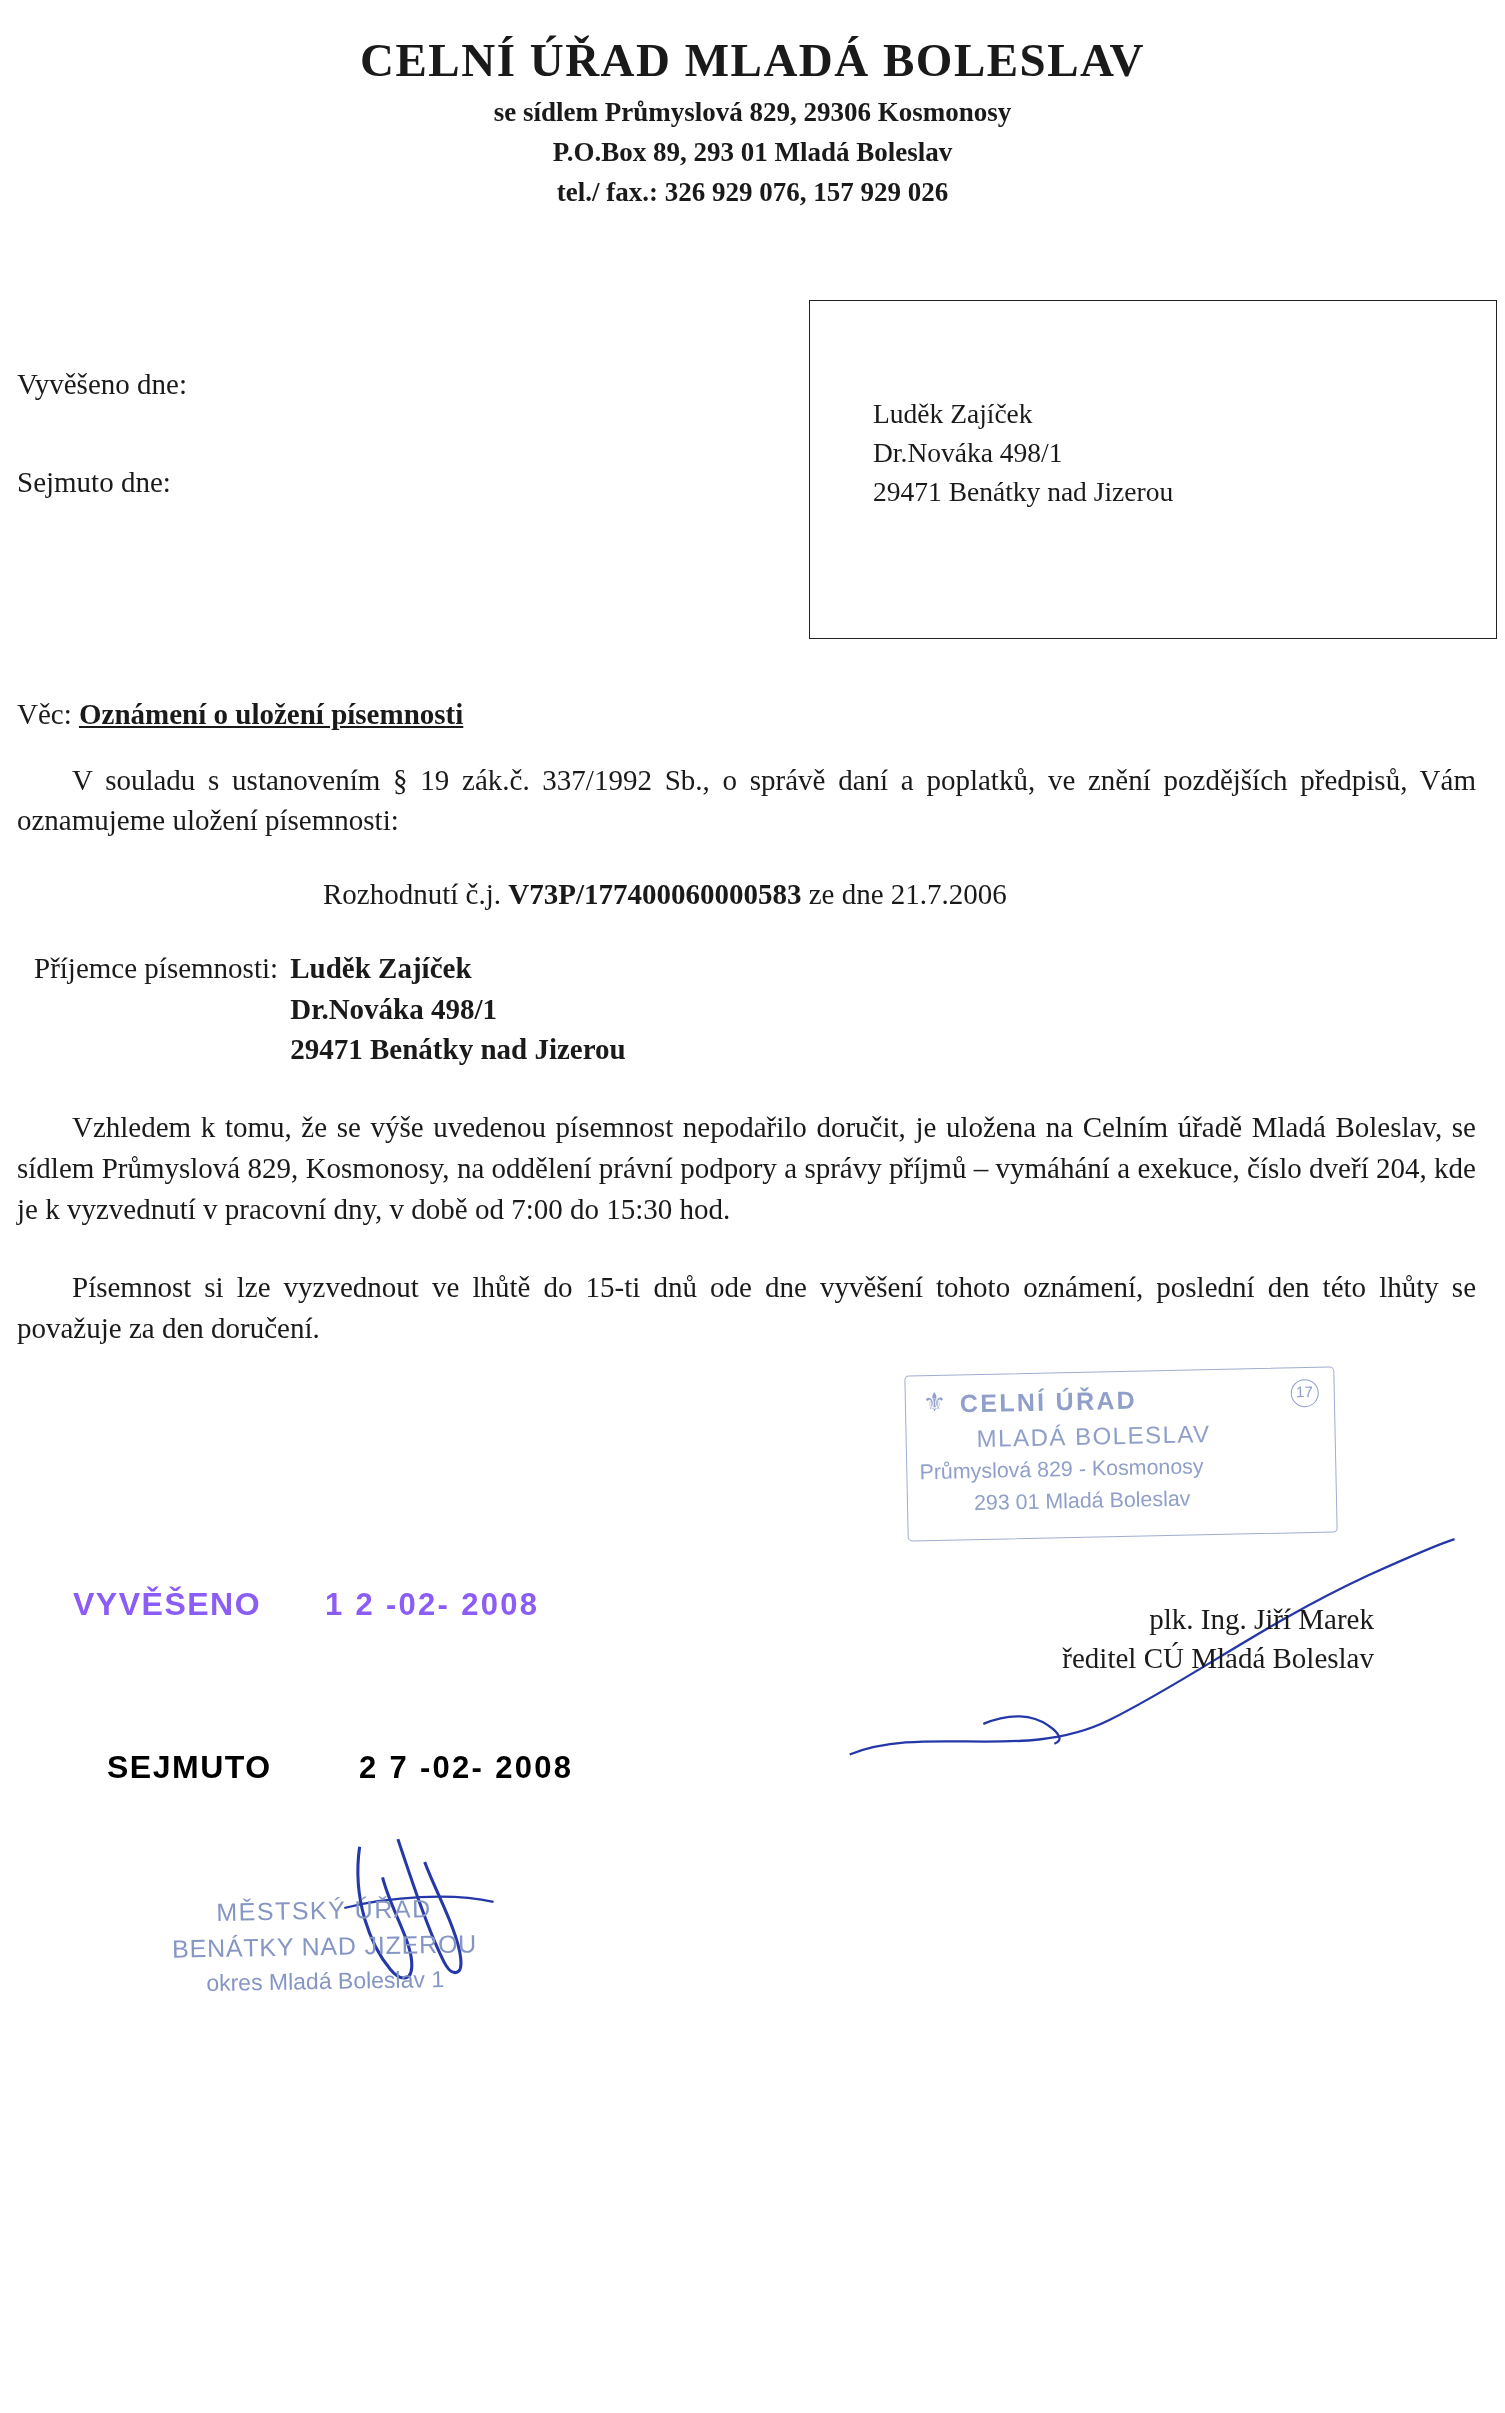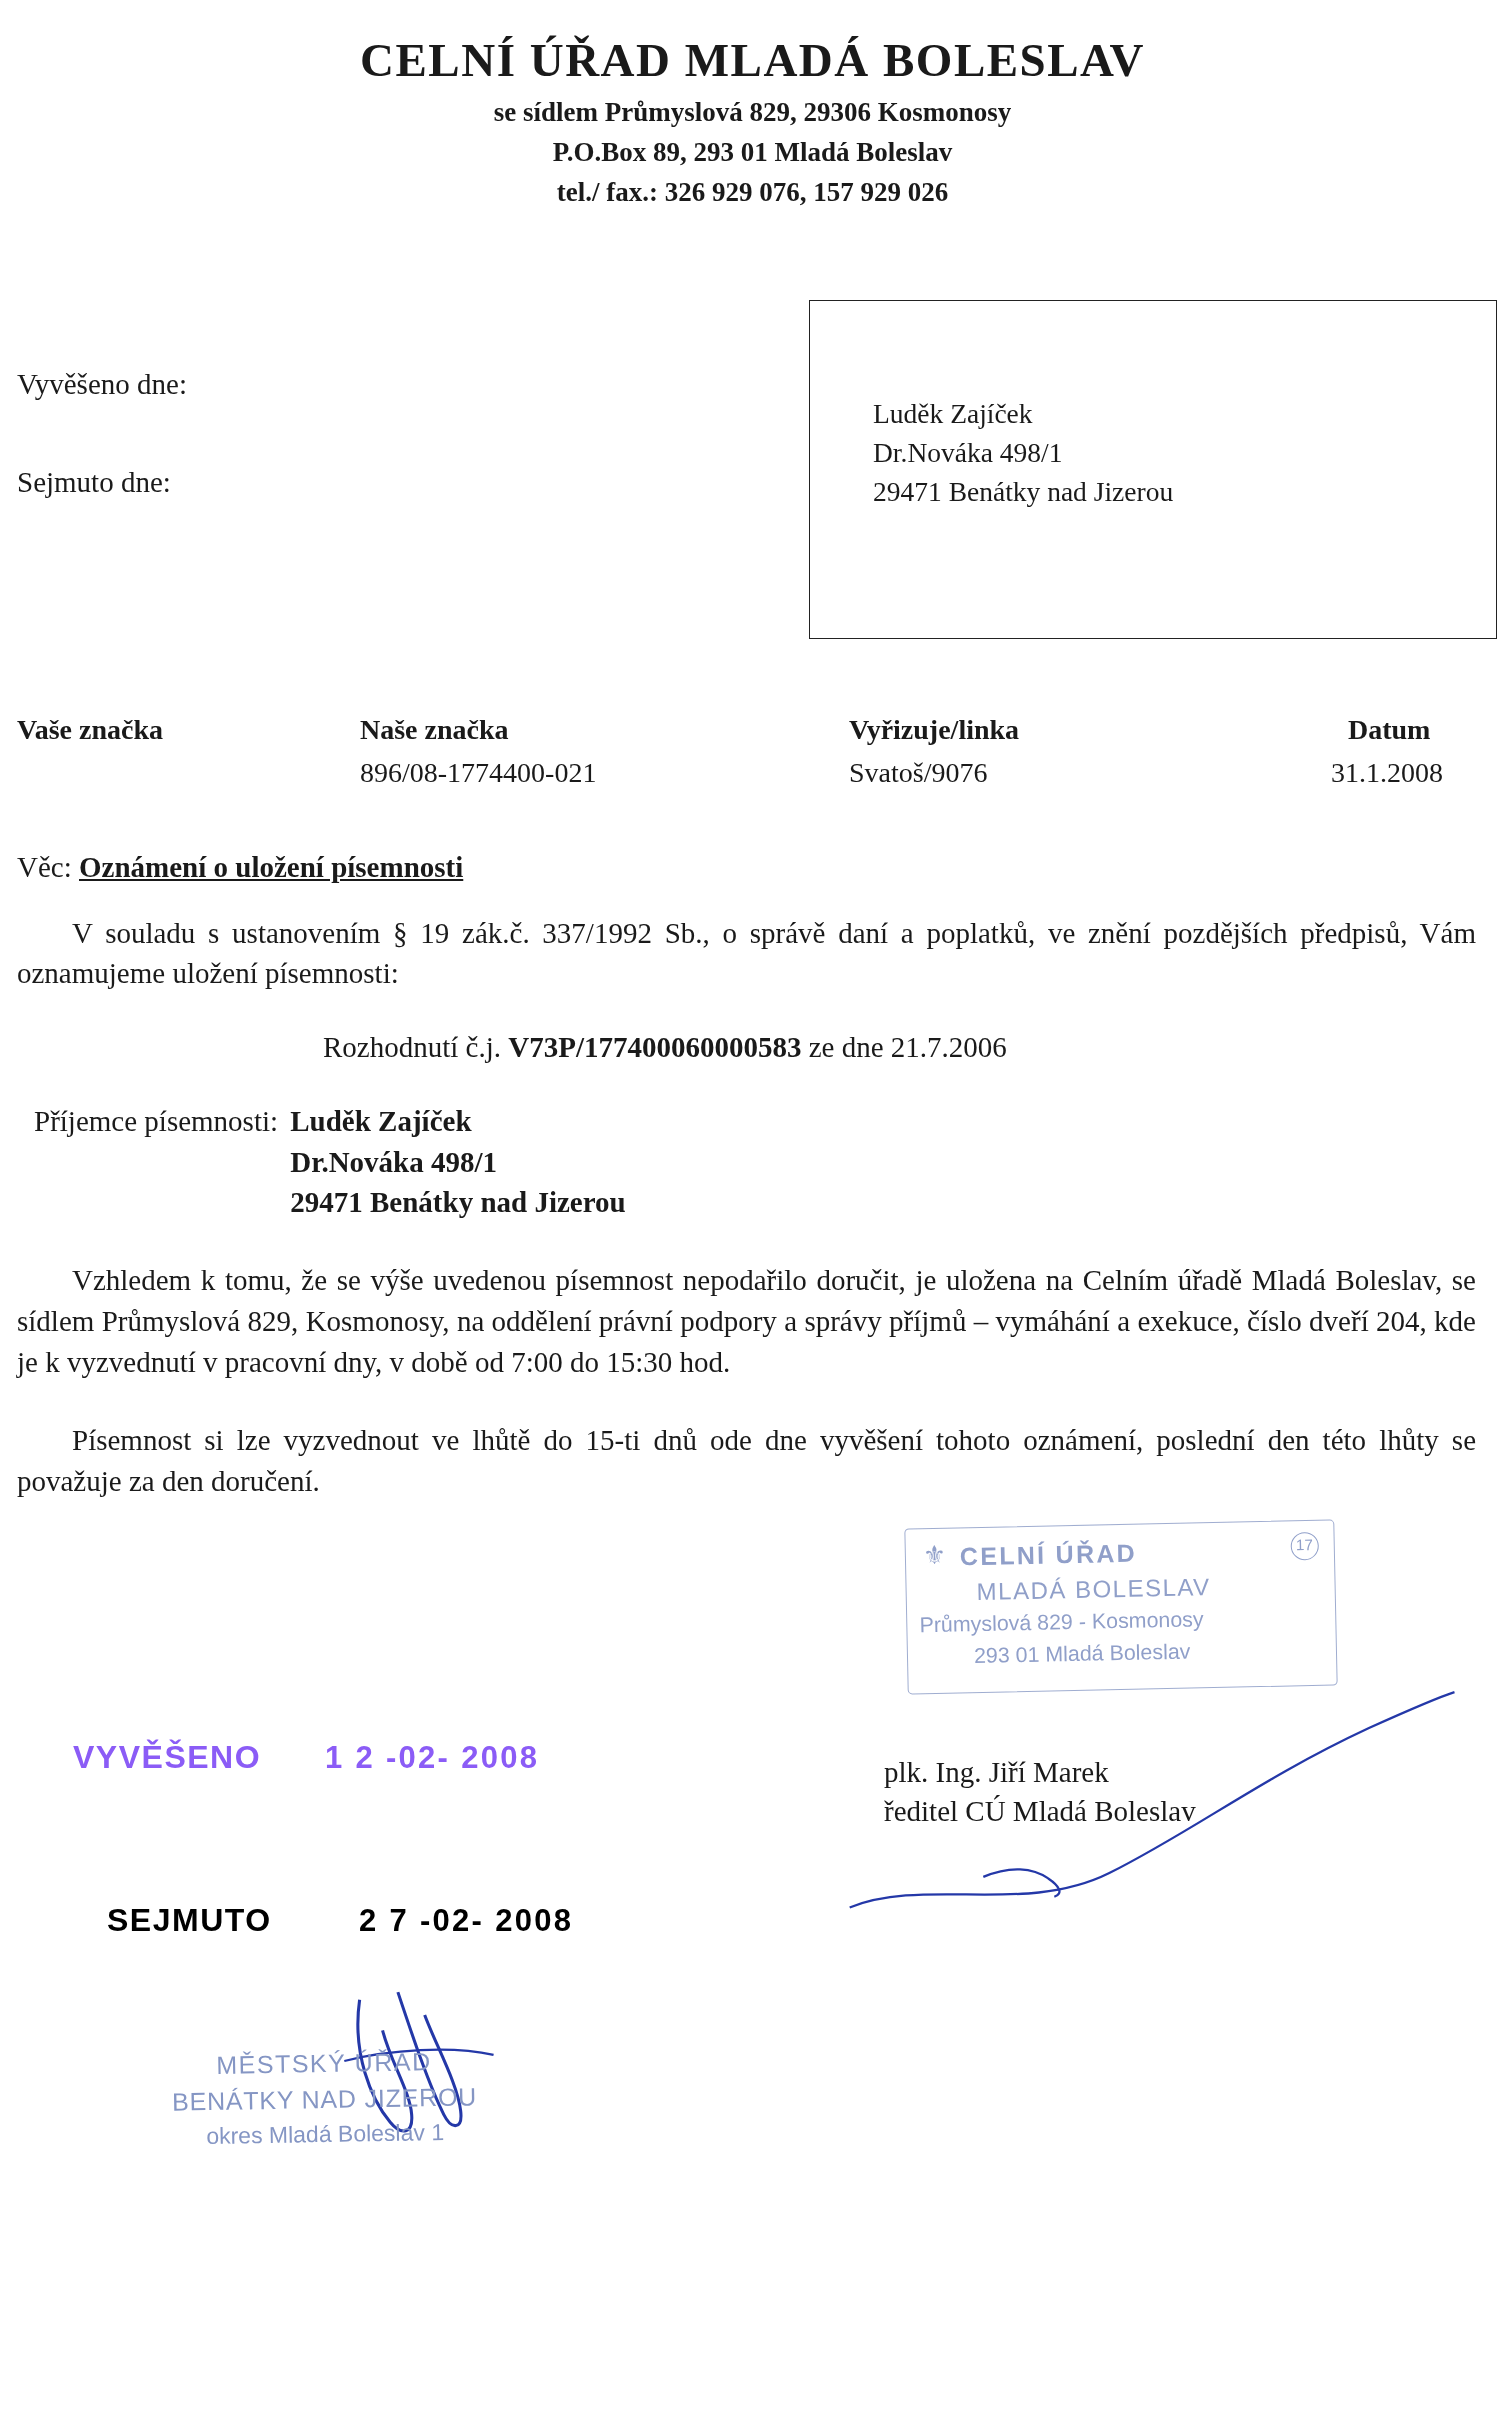--- a/index.html
+++ b/index.html
@@ -186,21 +186,21 @@
     border: 1.5px solid #7d8fc0;
     border-radius: 50%;
     font-size: 15.3px; text-align: center; line-height: 24.5px;
   }
 
   .sig-name {
     position: absolute;
     left: 884px;
     top: 243px;
     width: 490px;
-    text-align: left;
+    text-align: right;
     font-size: 29px;
     line-height: 1.35;
   }
   .sig-curve {
     position: absolute;
     left: 834px;
     top: 176px;
     width: 627px;
     height: 252px;
     pointer-events: none;
@@ -288,38 +288,20 @@
 
     <div class="addr-box">
       <div class="addr-inner">
         <div>Luděk Zajíček</div>
         <div>Dr.Nováka 498/1</div>
         <div>29471 Benátky nad Jizerou</div>
       </div>
     </div>
   </div>
 
-  <div class="ref-row">
-    <div class="ref-col ref-c1">
-      <div class="head">Vaše značka</div>
-      <div class="val"></div>
-    </div>
-    <div class="ref-col ref-c2">
-      <div class="head">Naše značka</div>
-      <div class="val">896/08-1774400-021</div>
-    </div>
-    <div class="ref-col ref-c3">
-      <div class="head">Vyřizuje/linka</div>
-      <div class="val">Svatoš/9076</div>
-    </div>
-    <div class="ref-col ref-c4">
-      <div class="head">Datum</div>
-      <div class="val">31.1.2008</div>
-    </div>
-  </div>
 
   <div class="subject">
     <span>Věc:</span>
     <span class="u">Oznámení o uložení písemnosti</span>
   </div>
 
   <div class="body-text">
 
     <div class="para indent">V souladu  s ustanovením   § 19 zák.č. 337/1992 Sb., o správě daní a poplatků, ve znění pozdějších předpisů, Vám oznamujeme uložení písemnosti:</div>
 

